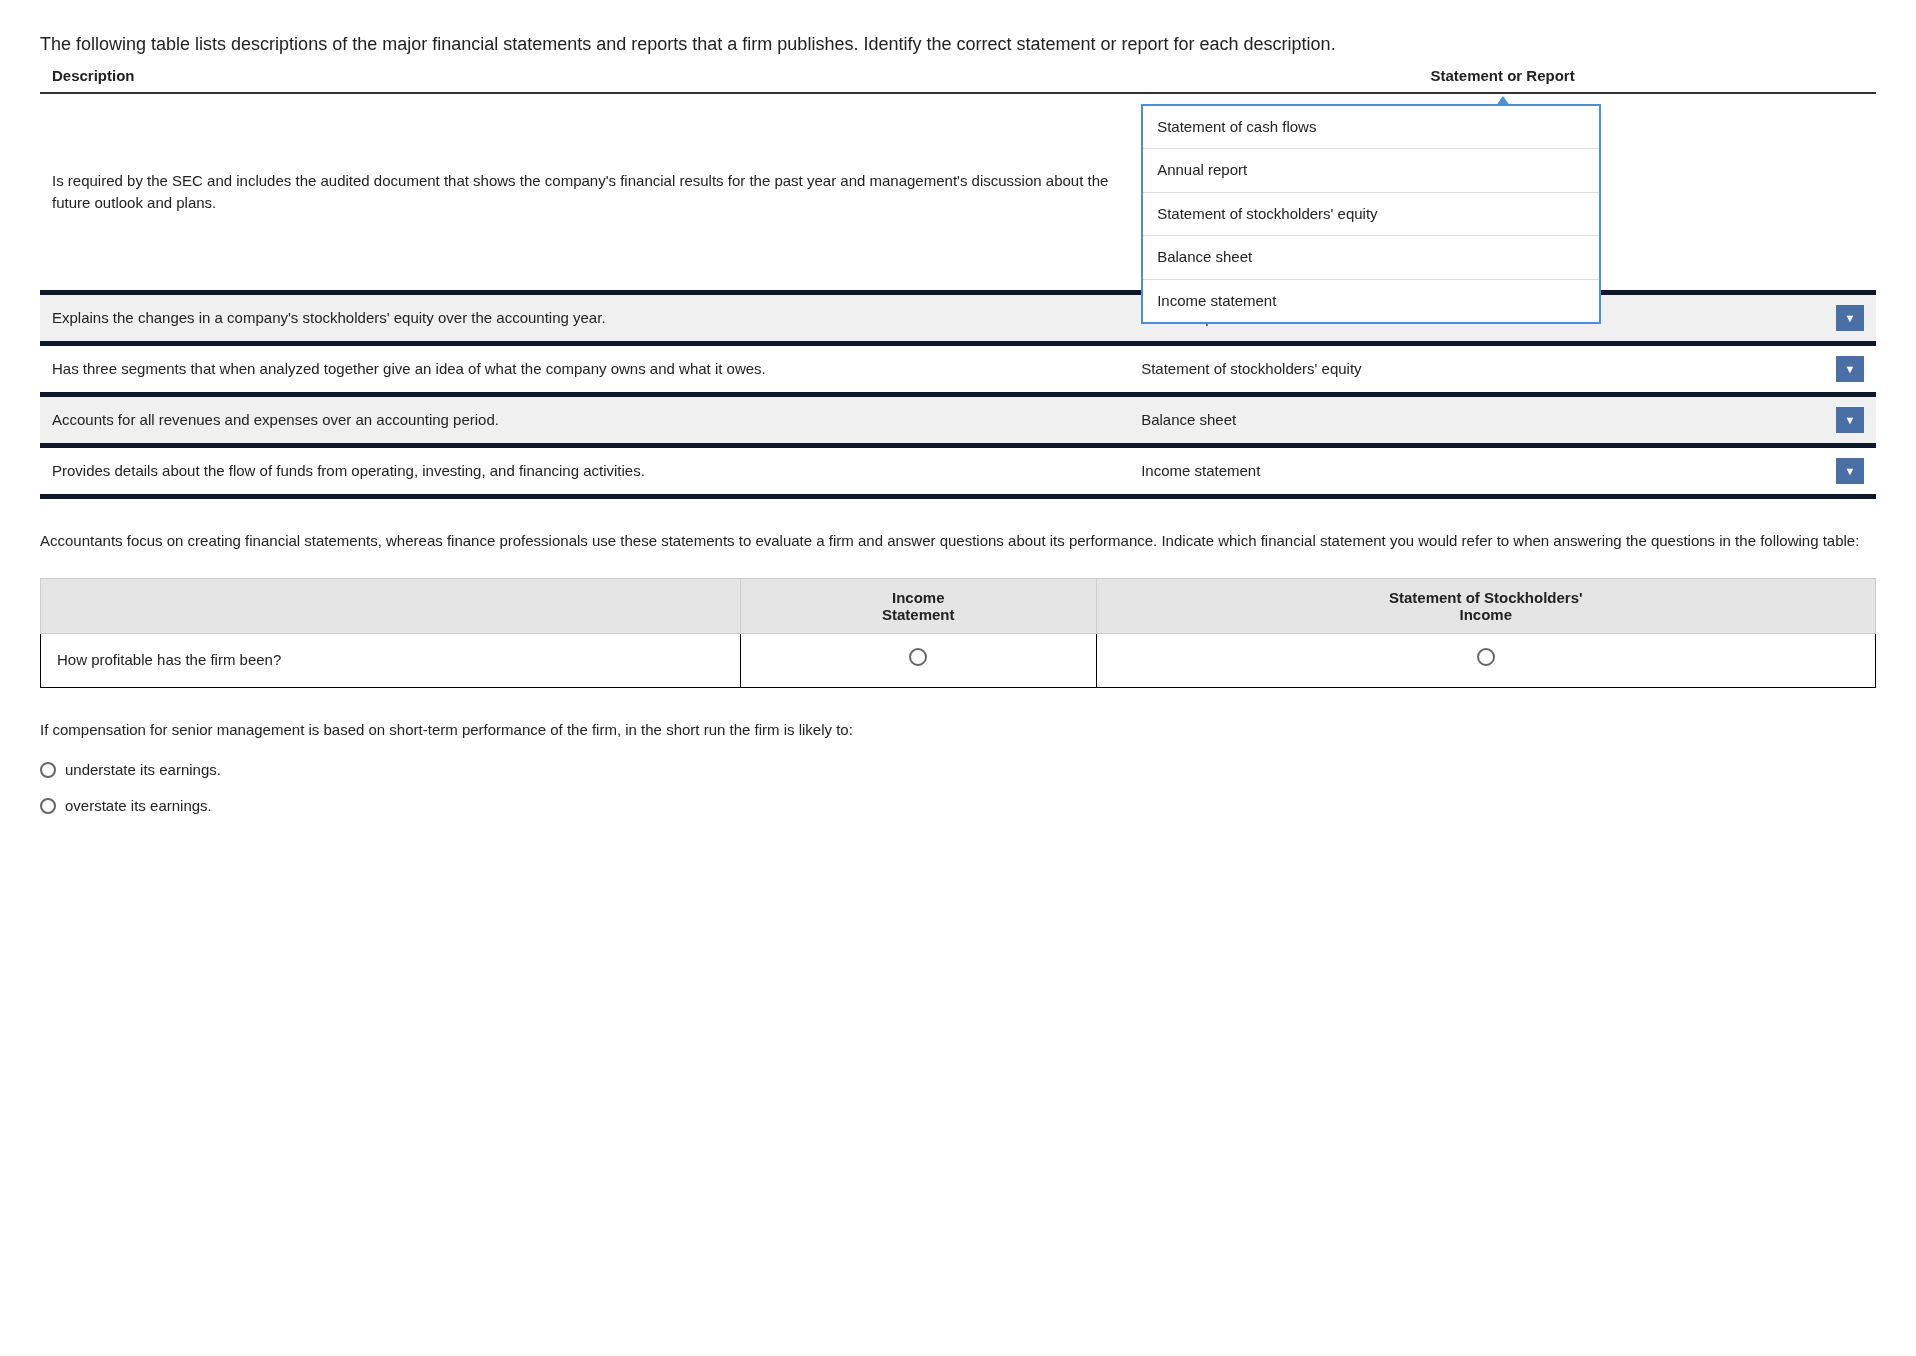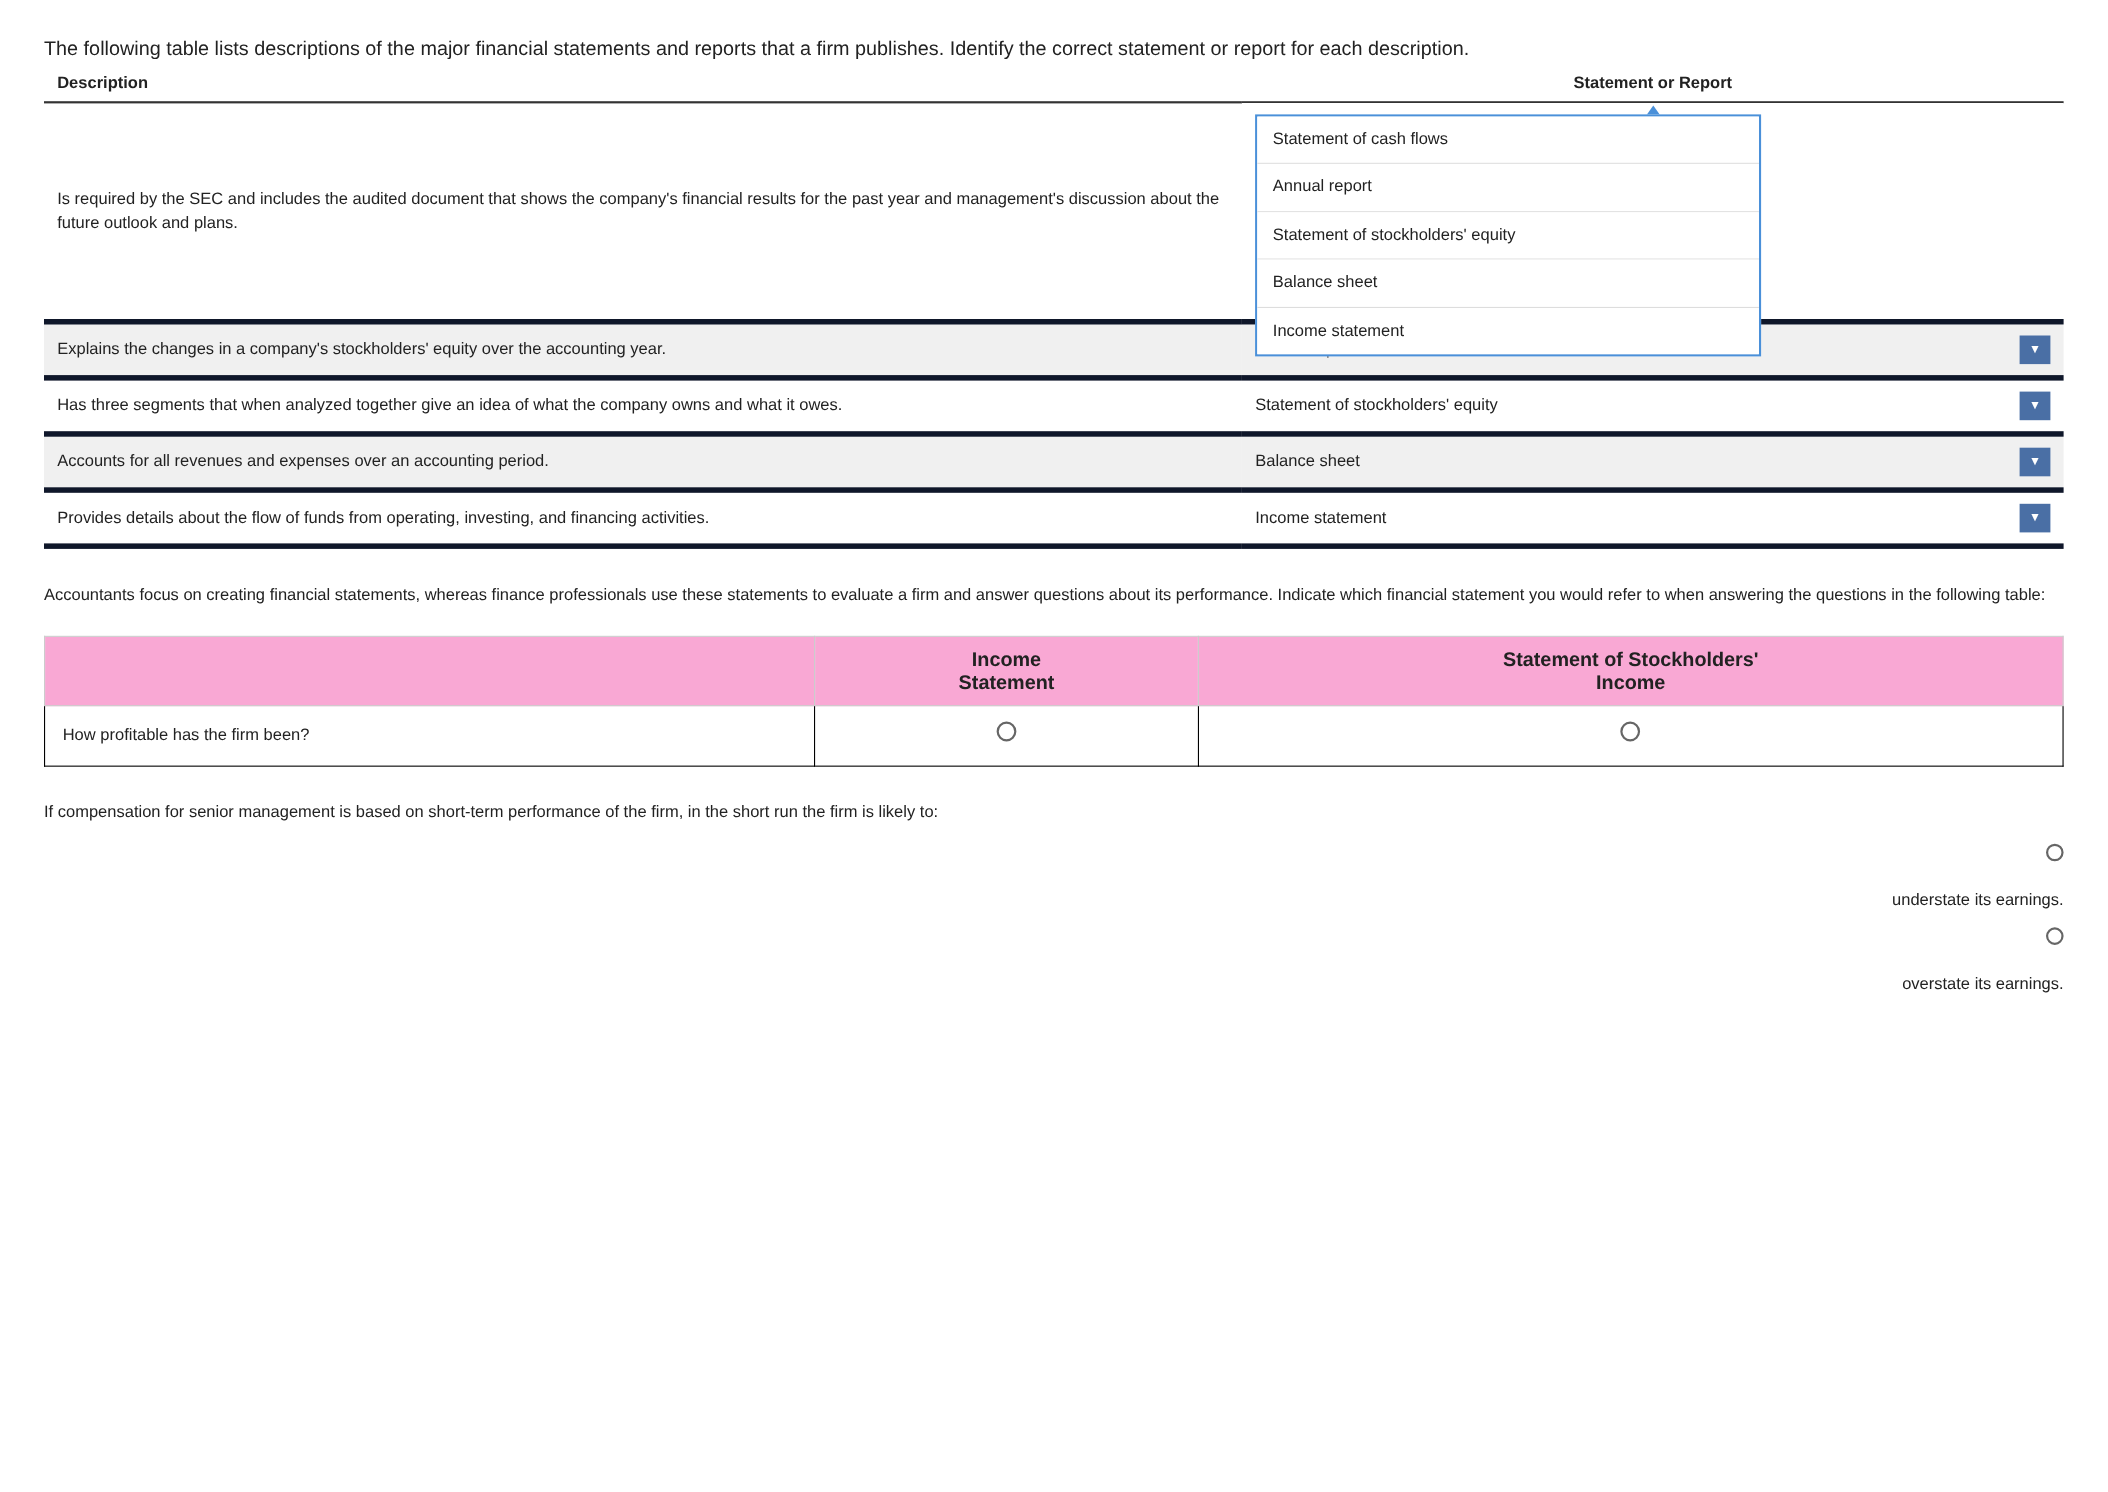--- a/index.html
+++ b/index.html
@@ -126,22 +126,22 @@
       width: 100%;
       border-collapse: collapse;
       margin-bottom: 30px;
     }
 
     .second-table th {
       font-weight: bold;
       text-align: center;
       padding: 10px 14px;
       border: 1px solid #ccc;
-      font-size: 18px;
-      background: #f9a8d4;
+      font-size: 15px;
+      background: #e5e5e5;
     }
 
     .second-table th.col-empty {
       border: 1px solid #ccc;
       width: 700px;
     }
 
     .second-table td {
       padding: 14px 16px;
       border: 1px solid #000000;
@@ -171,24 +171,23 @@
       font-size: 15px;
       line-height: 1.6;
     }
 
     .bottom-section .question-text {
       margin-bottom: 16px;
     }
 
     .radio-option {
       display: flex;
-      align-items: flex-end;
+      align-items: center;
       margin-bottom: 12px;
-      gap: 24px;
-      flex-direction: column;
+      gap: 9px;
     }
 
     .radio-option .radio-circle-sm {
       display: inline-block;
       width: 16px;
       height: 16px;
       border: 2px solid #666;
       border-radius: 50%;
       background: #fff;
       flex-shrink: 0;

